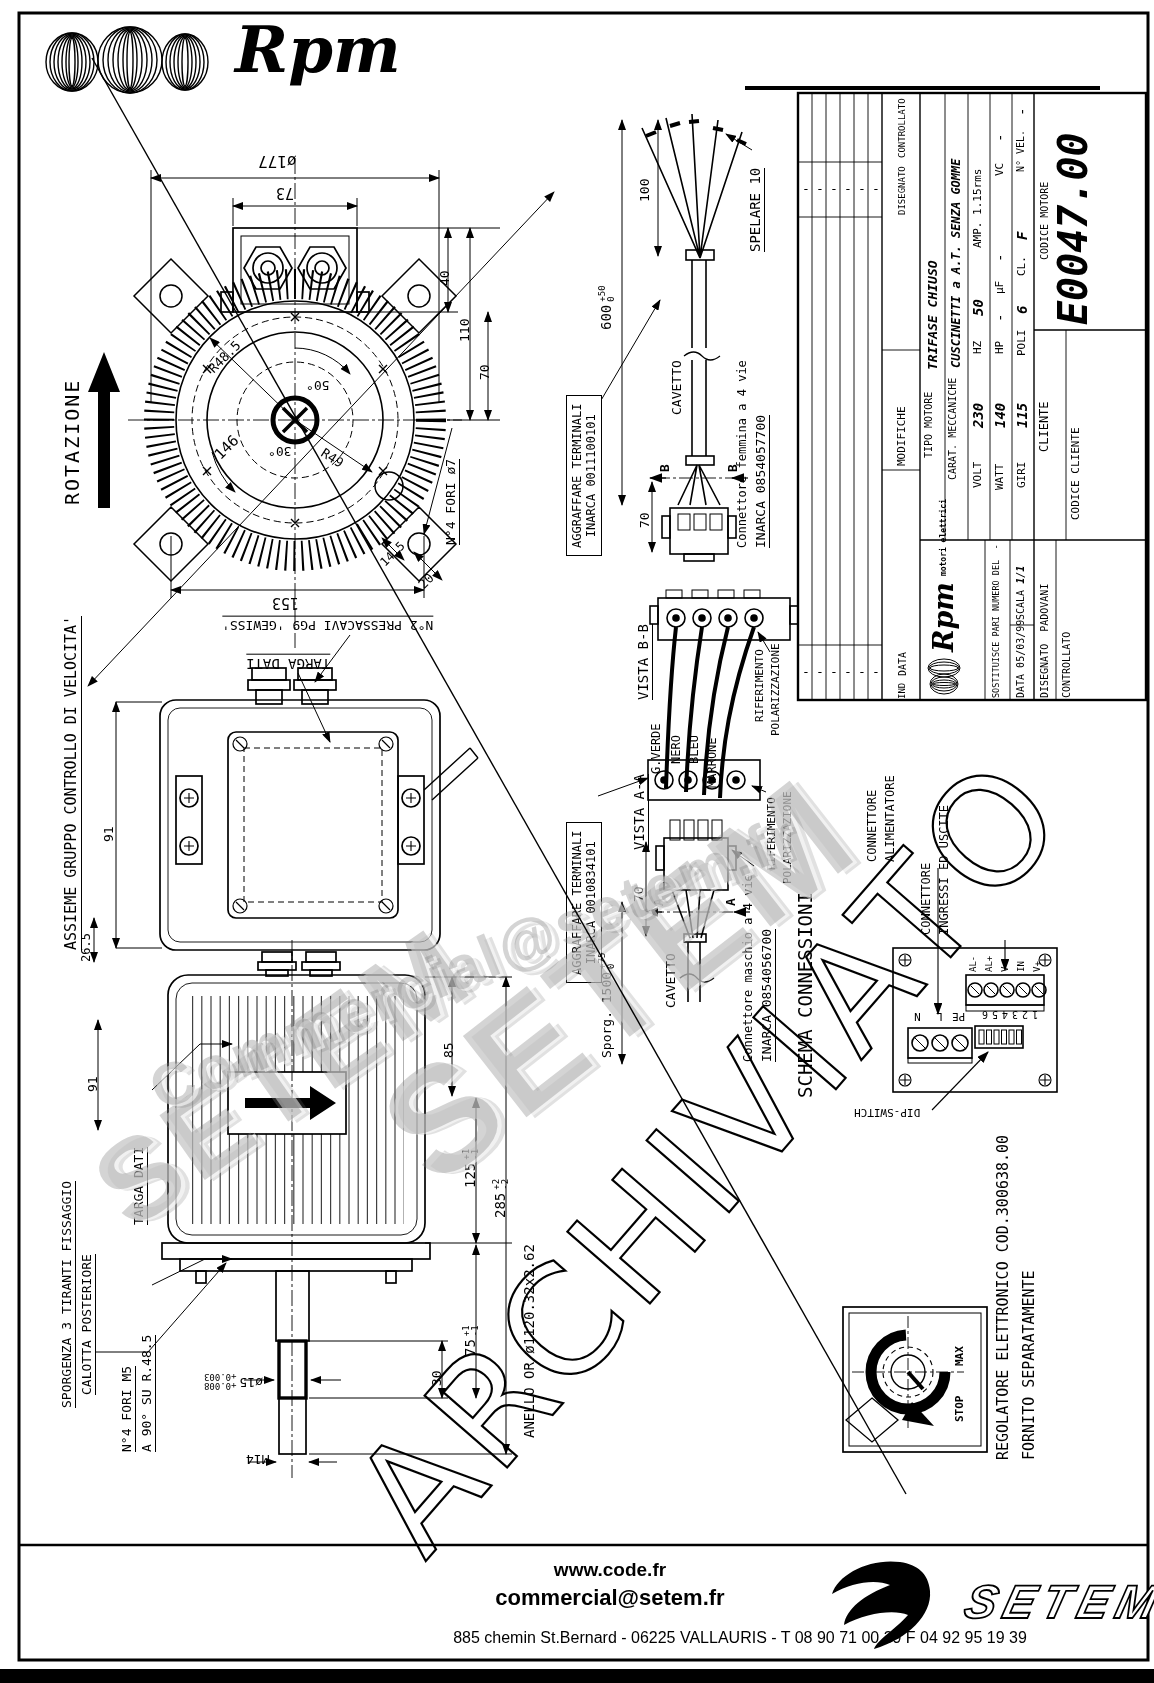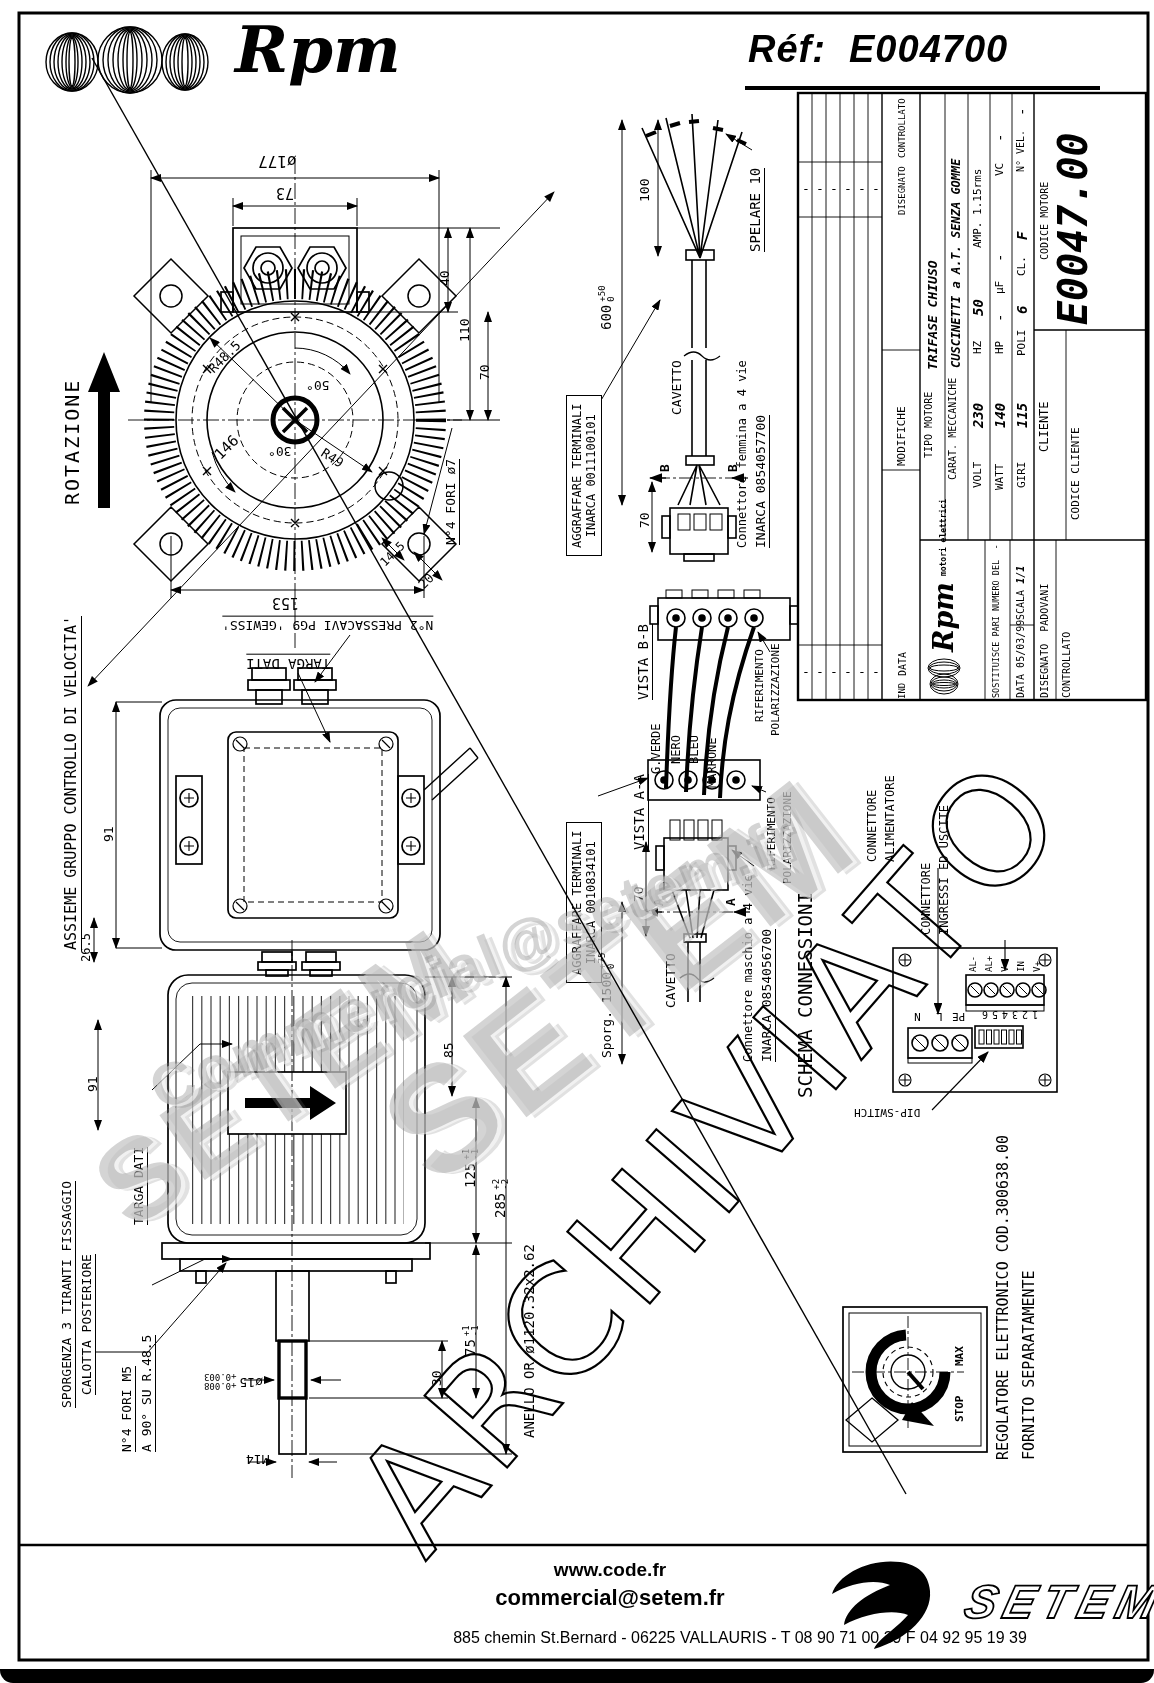--- a/index.html
+++ b/index.html
@@ -1,17 +1,17 @@
 <!DOCTYPE html>
 <html><head>
 <meta charset="utf-8">
 <style>
   html,body{margin:0;padding:0;background:#fff;}
   #page{position:relative;width:1154px;height:1683px;background:#fff;overflow:hidden;
-        font-family:"DejaVu Sans Mono",monospace;color:#000;border-radius:13px;}
+        font-family:"DejaVu Sans Mono",monospace;color:#000;}
   svg{position:absolute;left:0;top:0;pointer-events:none;}
   .lbl{position:absolute;white-space:nowrap;font-size:13px;line-height:1.05;transform-origin:0 0;z-index:3;}
   .r90{transform:rotate(-90deg);}
   .r180{transform:rotate(180deg);transform-origin:50% 50%;}
   .r45{transform:rotate(-45deg);}
   .r33{transform:rotate(33deg);}
   .ul{border-bottom:1.5px solid #000;padding-bottom:1px;}
   .bi{font-weight:bold;font-style:italic;}
   .box{border:1.6px solid #000;padding:3px 7px;text-align:center;background:#fff;}
   .tol{display:inline-flex;flex-direction:column;font-size:9px;line-height:9px;vertical-align:middle;margin-left:3px;}
@@ -373,23 +373,20 @@
         <ellipse cx="88" cy="38" rx="3" ry="28"></ellipse>
       <ellipse cx="143" cy="40" rx="23" ry="28"></ellipse>
         <ellipse cx="143" cy="40" rx="19" ry="28"></ellipse>
         <ellipse cx="143" cy="40" rx="15" ry="27"></ellipse>
         <ellipse cx="143" cy="40" rx="11" ry="26"></ellipse>
         <ellipse cx="143" cy="40" rx="7" ry="25"></ellipse>
         <ellipse cx="143" cy="40" rx="3" ry="24"></ellipse>
     </g>
   </svg>
   <div class="lbl serif" style="left:235px;top:16px;font-size:64px;font-weight:bold;font-style:italic;">Rpm</div>
-  <div class="lbl sans" style="left:748px;top:30px;font-size:38px;font-weight:bold;font-style:italic;letter-spacing:1px;">
-    <span>Réf:</span>&nbsp;&nbsp;<span>E004700</span>
-  </div>
 
   <div class="lbl r90" style="left:62px;top:505px;font-size:20px;letter-spacing:2px;">ROTAZIONE</div>
   <div class="lbl r180" style="left:258px;top:152px;font-size:16px;">ø177</div>
   <div class="lbl r180" style="left:276px;top:184px;font-size:15px;">73</div>
   <div class="lbl r45" style="left:212px;top:452px;font-size:15px;">146</div>
   <div class="lbl r180" style="left:272px;top:594px;font-size:15px;">153</div>
   <div class="lbl r90" style="left:438px;top:286px;font-size:13px;">40</div>
   <div class="lbl r90" style="left:458px;top:342px;font-size:13px;">110</div>
   <div class="lbl r90" style="left:478px;top:380px;font-size:13px;">70</div>
   <div class="lbl r45" style="left:206px;top:366px;font-size:13px;">R48.5</div>

